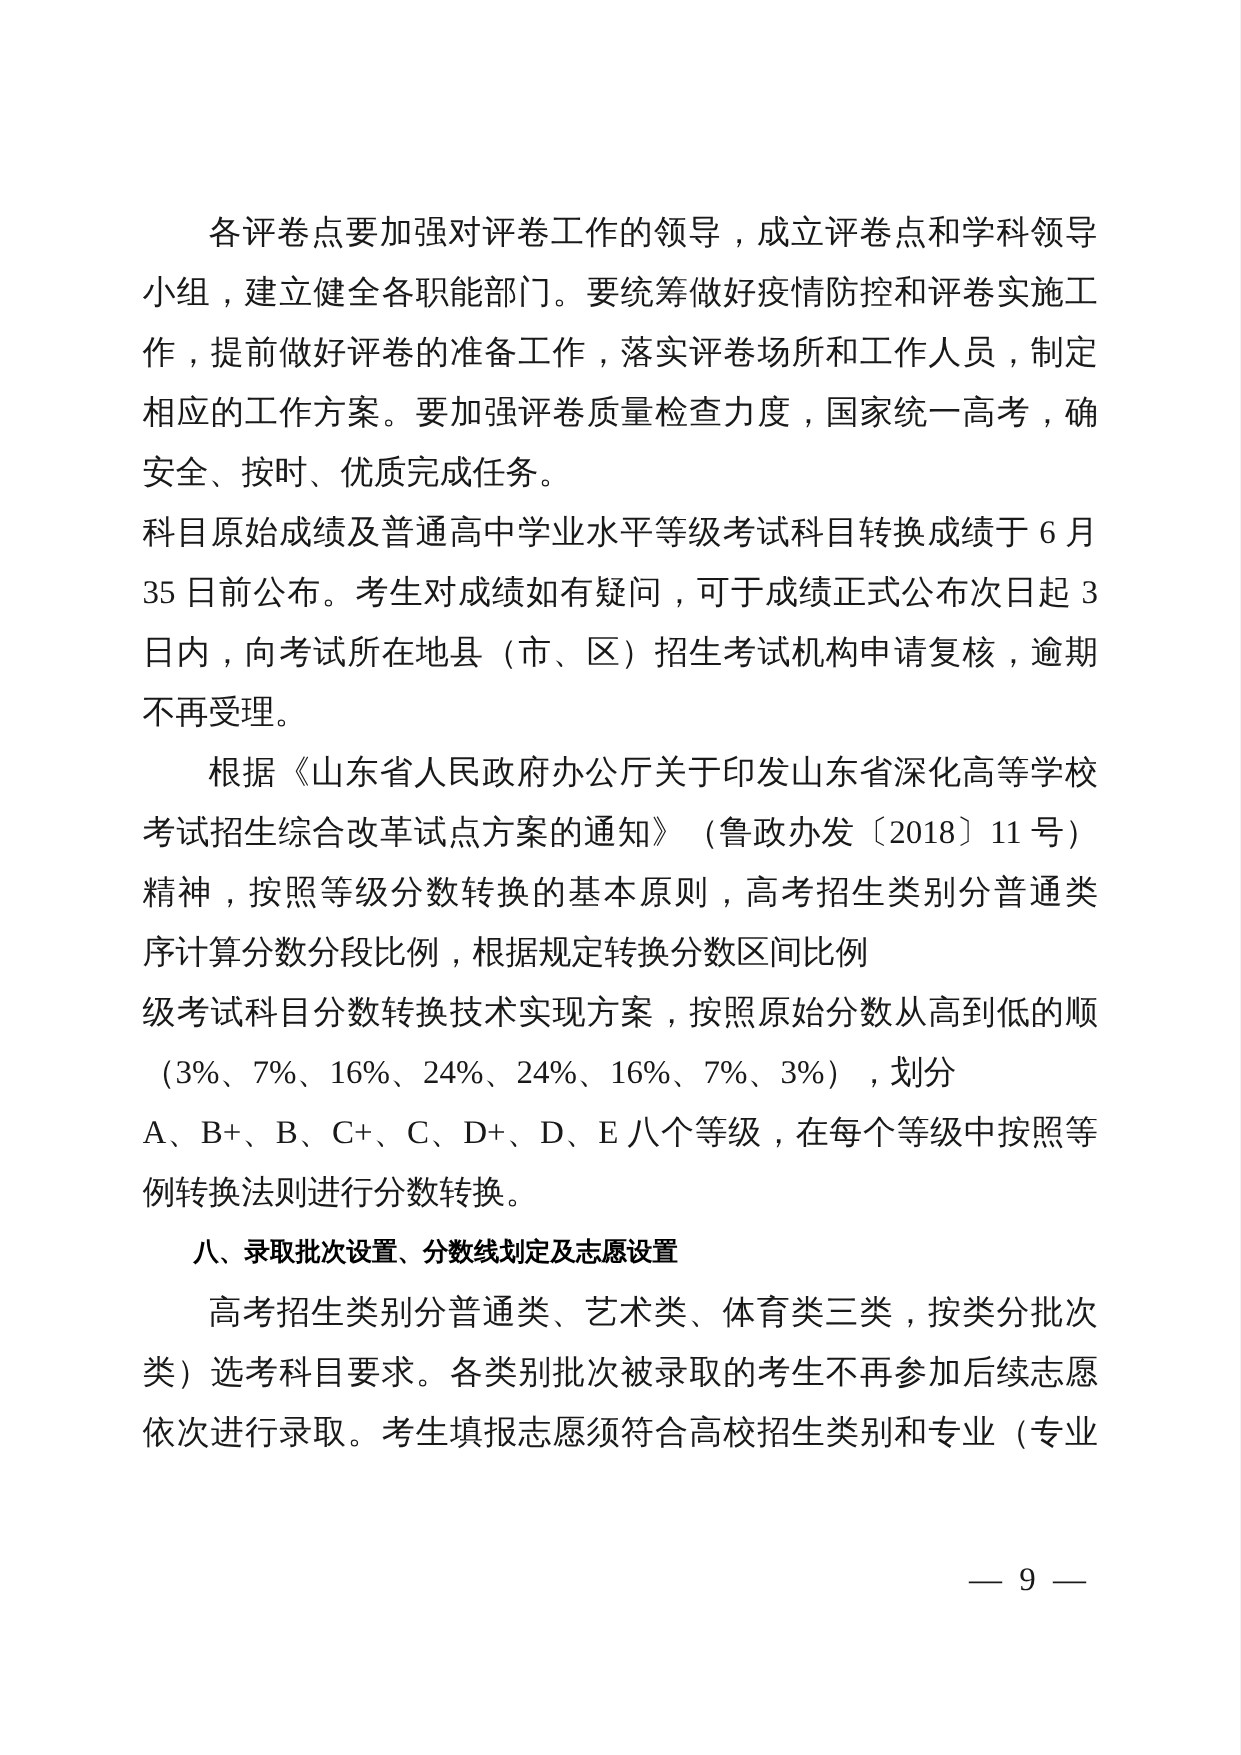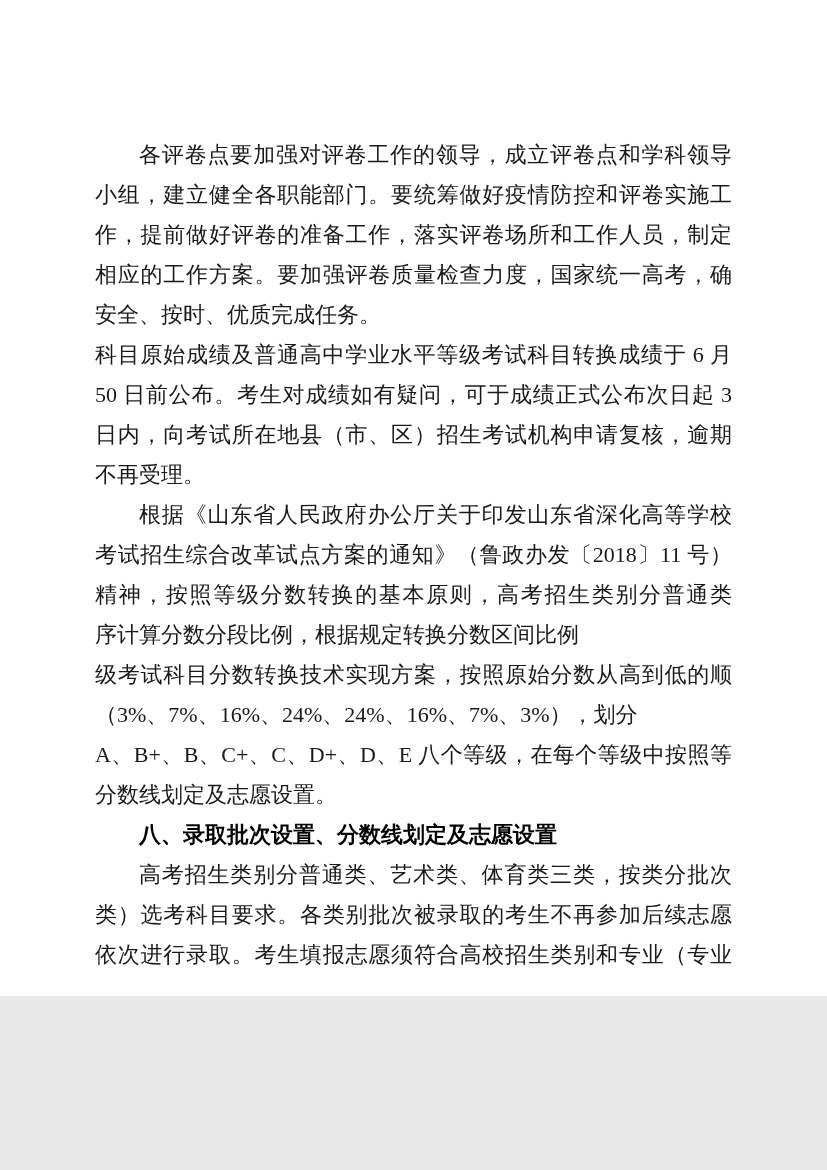--- a/index.html
+++ b/index.html
@@ -1,19 +1,19 @@
 <!DOCTYPE html>
 <html><head>
 <meta charset="utf-8">
 <style>
   html, body { margin: 0; padding: 0; background: #e8e8e8; }
   .page {
     position: relative;
     width: 827px;
-    height: 996px;
+    height: 1170px;
     background: #ffffff;
     margin: 0 auto;
     overflow: hidden;
   }
   .content {
     position: absolute;
     left: 95px;
     top: 135px;
     width: 637px;
   }
@@ -31,21 +31,21 @@
   .line.short {
     text-align: right;
     text-align-last: left;
   }
   .line.indent {
     text-indent: 2em;
   }
   .line.heading {
     font-family: "Liberation Sans", sans-serif;
     font-weight: 700;
-    font-size: 22px;
+    font-size: 17px;
     color: #000000;
     text-align: left;
     text-align-last: left;
     text-indent: 2em;
   }
   .page-footer {
     position: absolute;
     top: 1038px;
     right: 100px;
     font-family: "Liberation Serif", serif;
@@ -61,32 +61,32 @@
 <div class="page">
   <main class="content">
 
     <p class="line indent">各评卷点要加强对评卷工作的领导，成立评卷点和学科领导</p>
     <p class="line">小组，建立健全各职能部门。要统筹做好疫情防控和评卷实施工</p>
     <p class="line">作，提前做好评卷的准备工作，落实评卷场所和工作人员，制定</p>
     <p class="line">相应的工作方案。要加强评卷质量检查力度，国家统一高考，确保</p>
     <p class="line short">安全、按时、优质完成任务。</p>
 
     <p class="line">科目原始成绩及普通高中学业水平等级考试科目转换成绩于 6 月</p>
-    <p class="line">50 日前公布。考生对成绩如有疑问，可于成绩正式公布次日起 3</p>
+    <p class="line">35 日前公布。考生对成绩如有疑问，可于成绩正式公布次日起 3</p>
     <p class="line">日内，向考试所在地县（市、区）招生考试机构申请复核，逾期</p>
     <p class="line short">不再受理。</p>
 
     <p class="line indent">根据《山东省人民政府办公厅关于印发山东省深化高等学校</p>
     <p class="line">考试招生综合改革试点方案的通知》（鲁政办发〔2018〕11 号）</p>
     <p class="line">精神，按照等级分数转换的基本原则，高考招生类别分普通类</p>
     <p class="line short">序计算分数分段比例，根据规定转换分数区间比例</p>
     <p class="line">级考试科目分数转换技术实现方案，按照原始分数从高到低的顺</p>
     <p class="line short">（3%、7%、16%、24%、24%、16%、7%、3%），划分</p>
     <p class="line">A、B+、B、C+、C、D+、D、E 八个等级，在每个等级中按照等比</p>
-    <p class="line short">分数线划定及志愿设置。</p>
+    <p class="line short">例转换法则进行分数转换。</p>
 
     <p class="line heading">八、录取批次设置、分数线划定及志愿设置</p>
 
     <p class="line indent">高考招生类别分普通类、艺术类、体育类三类，按类分批次</p>
     <p class="line">类）选考科目要求。各类别批次被录取的考生不再参加后续志愿</p>
     <p class="line">依次进行录取。考生填报志愿须符合高校招生类别和专业（专业</p>
 
   </main>
 
   <footer class="page-footer">— 9 —</footer>

